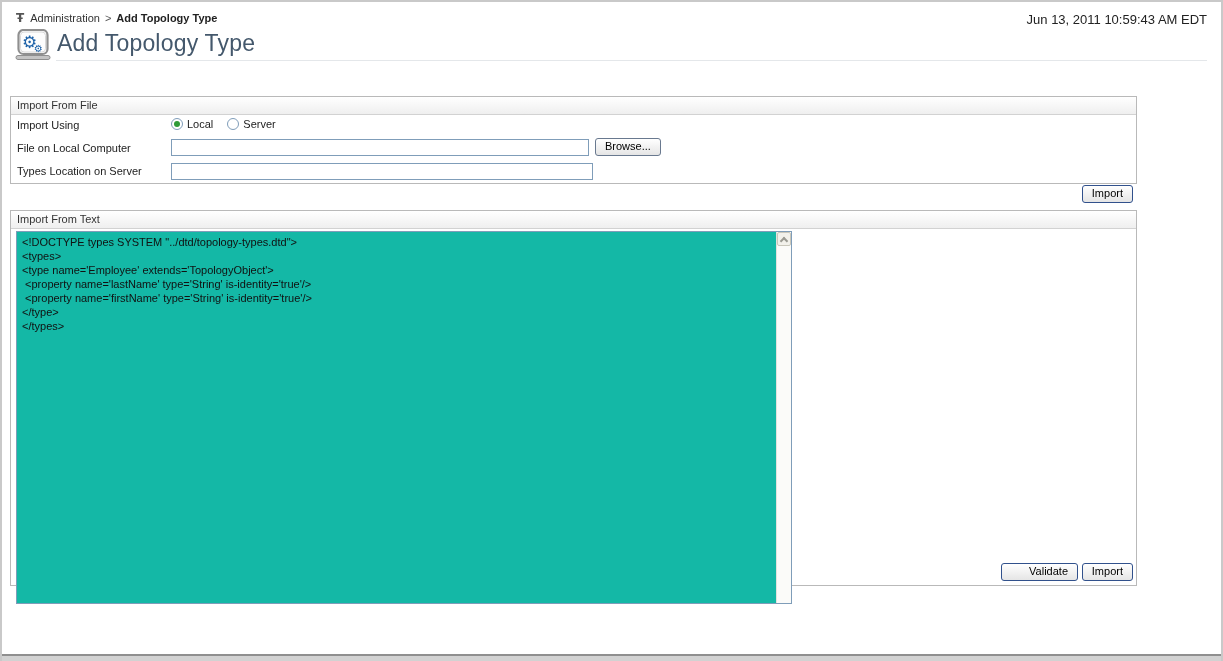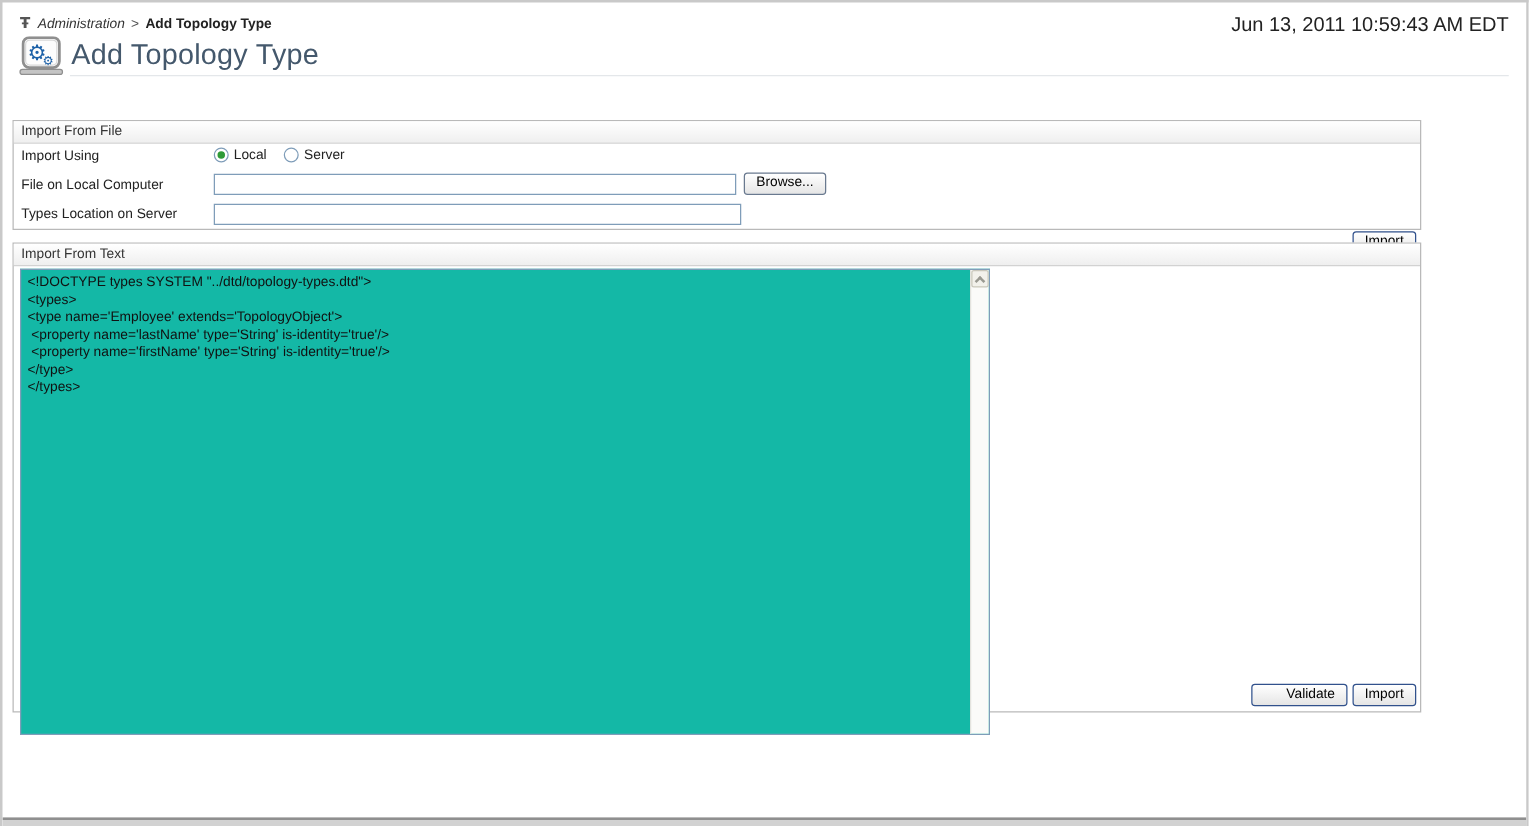--- a/index.html
+++ b/index.html
@@ -12,35 +12,35 @@
     border-left:2px solid #c9c9c9; border-top:2px solid #c9c9c9; border-right:2px solid #c9c9c9;
   }
   .bottom-edge {
     position:absolute; left:0; right:0; bottom:0; height:7px;
     background:#d2d2d2; border-top:2px solid #8f8f8f;
   }
 
   
   .breadcrumb { position:absolute; left:14px; top:9px; font-size:11px; color:#333; white-space:nowrap; }
   .breadcrumb .bc-icon { display:inline-block; color:#555; font-weight:bold; font-size:12px; margin-right:6px; font-family:"DejaVu Sans", sans-serif; }
-  .breadcrumb .bc-link { color:#333; cursor:pointer;font-style:italic; }
+  .breadcrumb .bc-link { color:#333; cursor:pointer; }
   .breadcrumb .bc-sep { color:#555; margin:0 5px; }
   .breadcrumb .bc-current { font-weight:bold; color:#222; }
-  .timestamp { position:absolute; top:10px; right:14px; font-size:16px; color:#222; }
+  .timestamp { position:absolute; top:10px; right:14px; font-size:13px; color:#222; }
 
   
   .title-icon { position:absolute; left:13px; top:27px; }
   .page-title { position:absolute; left:55px; top:28px; font-size:23px; color:#44586c; letter-spacing:0.2px; }
   .title-divider { position:absolute; left:54px; right:14px; top:58px; border-top:1px solid #e4e7ea; }
   .page-desc { position:absolute; left:55px; top:64px; font-size:11px; color:#222; }
 
   
   .panel { position:absolute; left:8px; width:1127px; background:#fff; border:1px solid #b9b9b9; }
   .panel-file { top:94px; height:88px; }
-  .panel-text { top:192px; height:376px; }
+  .panel-text { top:208px; height:376px; }
   .panel-header {
     height:18px; line-height:17px; padding-left:6px; font-size:11px; color:#333;
     background:linear-gradient(#ffffff,#efefef); border-bottom:1px solid #d2d2d2;
   }
 
   .field-label { position:absolute; left:6px; font-size:11px; color:#222; white-space:nowrap; }
 
   .radio-group { position:absolute; left:160px; top:21px; display:flex; align-items:center; font-size:11px; color:#222; }
   .radio { width:12px; height:12px; border:1px solid #7f9db9; border-radius:50%; background:#fff; position:relative; display:inline-block; margin-right:4px; }
   .radio.checked::after { content:""; position:absolute; left:2px; top:2px; right:2px; bottom:2px; border-radius:50%; background:#2f9b38; }

